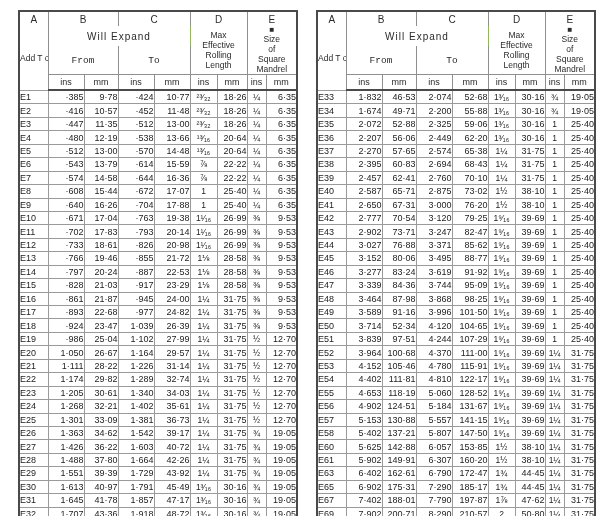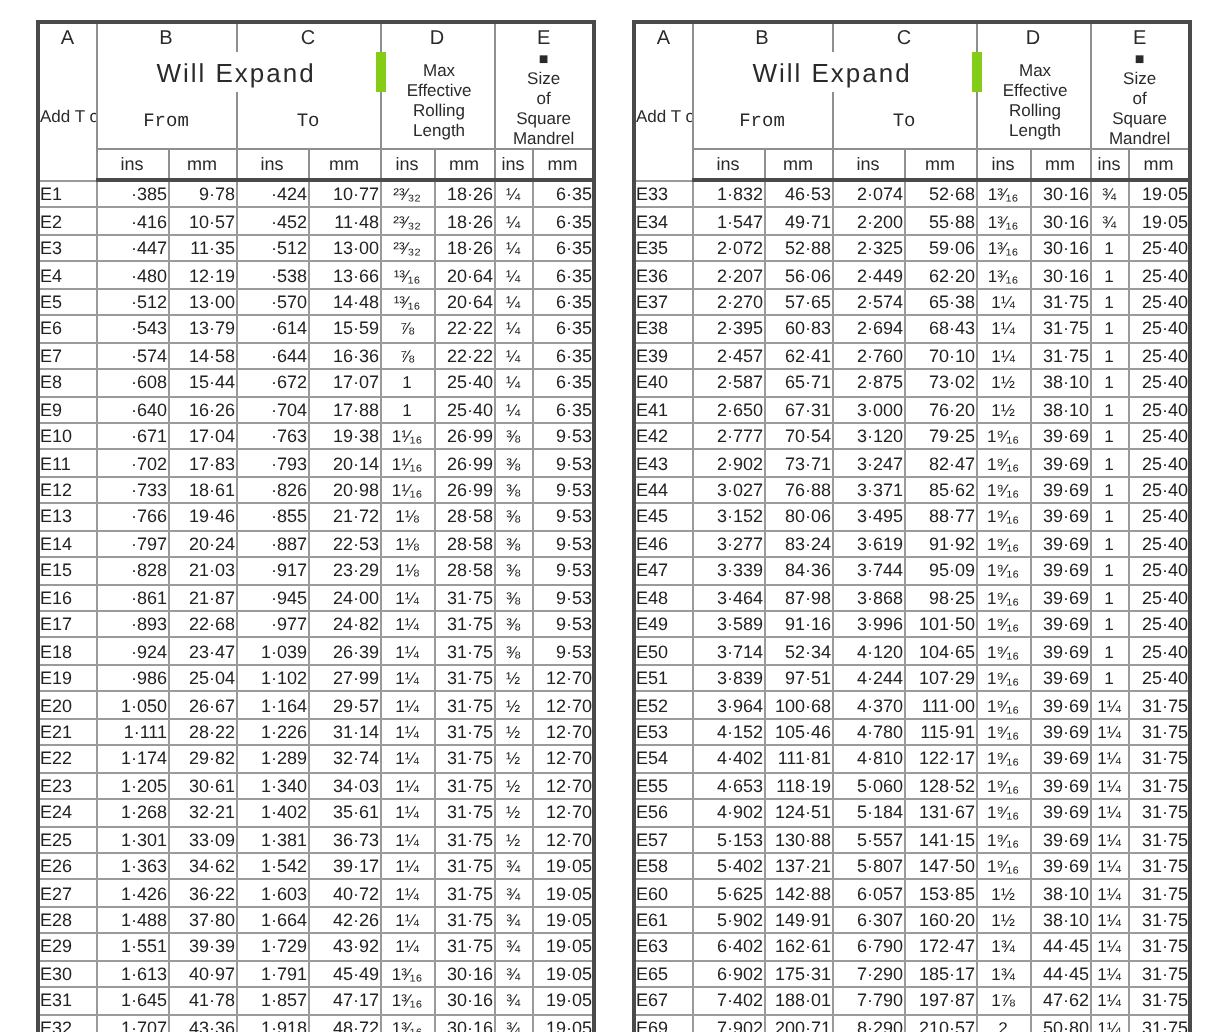--- a/index.html
+++ b/index.html
@@ -43,23 +43,23 @@
   }
   th.code-desc {
     font-size: 8.5px;
     line-height: 10px;
     vertical-align: middle;
     text-align: center;
     border-right: 1px solid #8f8f8f;
   }
   th.will-expand {
     height: 20px;
-    font-size: 13px;
+    font-size: 10px;
     letter-spacing: 1px;
-    border-right: 5px solid #84cc16;
+    border-right: 1px solid #84cc16;
     vertical-align: middle;
   }
   th.from-to {
     height: 28px;
     font-size: 9.5px;
     vertical-align: middle;
     border-right: 1px solid #8f8f8f;
     border-bottom: 1px solid #8f8f8f;
     font-family: Liberation Mono, monospace;
   }
@@ -566,21 +566,21 @@
           <td class="c-b-mm">46·53</td>
           <td class="c-c-ins">2·074</td>
           <td class="c-c-mm">52·68</td>
           <td class="c-d-ins">1³⁄₁₆</td>
           <td class="c-d-mm">30·16</td>
           <td class="c-e-ins">¾</td>
           <td class="c-e-mm">19·05</td>
         </tr>
         <tr>
           <td class="c-code">E34</td>
-          <td class="c-b-ins">1·547</td>
+          <td class="c-b-ins">1·674</td>
           <td class="c-b-mm">49·71</td>
           <td class="c-c-ins">2·200</td>
           <td class="c-c-mm">55·88</td>
           <td class="c-d-ins">1³⁄₁₆</td>
           <td class="c-d-mm">30·16</td>
           <td class="c-e-ins">¾</td>
           <td class="c-e-mm">19·05</td>
         </tr>
         <tr>
           <td class="c-code">E35</td>

